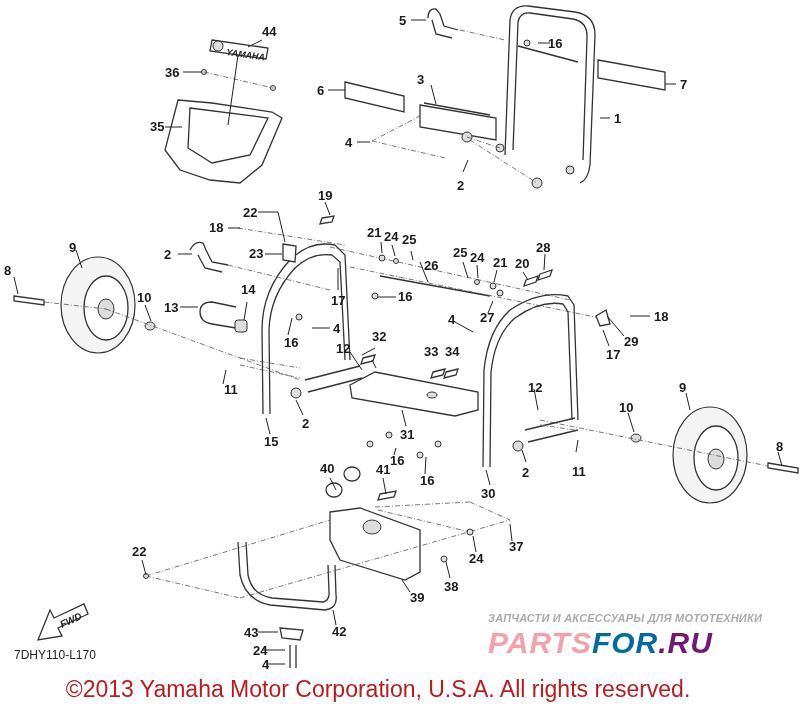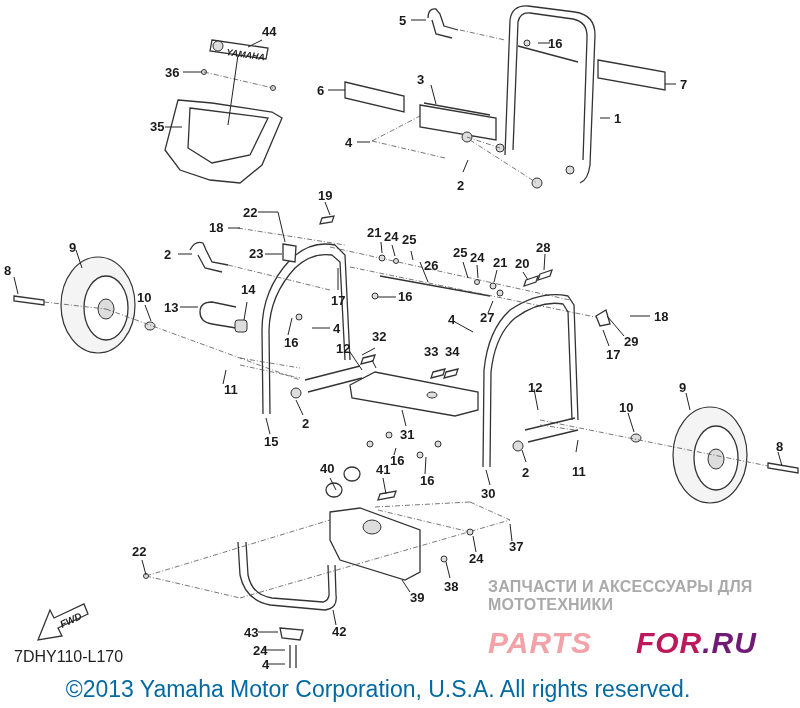--- a/index.html
+++ b/index.html
@@ -5,26 +5,26 @@
   html, body { margin: 0; padding: 0; background: #ffffff; }
   body { width: 800px; height: 708px; position: relative; overflow: hidden; font-family: "Liberation Sans", sans-serif; }
   #diagram { position: absolute; left: 0; top: 0; width: 800px; height: 708px; }
   .callout { font-family: "Liberation Sans", sans-serif; font-weight: bold; font-size: 13px; fill: #1a1a1a; }
   .leader { stroke: #222; stroke-width: 1; fill: none; }
   .dash { stroke: #555; stroke-width: 0.8; stroke-dasharray: 5 2 1 2; fill: none; }
   .part { stroke: #333; stroke-width: 1.3; fill: #fff; }
   .tube { stroke: #333; stroke-width: 1.3; fill: none; }
   .tire { stroke: #333; stroke-width: 1.2; fill: #f4f4f4; }
   .small { stroke: #333; stroke-width: 1; fill: #ddd; }
-  #code-label { position: absolute; left: 14px; top: 648px; font-size: 16px; color: #222; font-family: "Liberation Sans", sans-serif; }
-  #copyright { position: absolute; left: 0; width: 756px; top: 676px; text-align: center; font-size: 23px; color: #0369a1; font-family: "Liberation Sans", sans-serif; }
-  #wm-top { position: absolute; left: 488px; top: 578px; font-size: 16px; font-weight: bold; color: #aaaaaa; letter-spacing: 0.2px; font-family: "Liberation Sans", sans-serif; }
+  #code-label { position: absolute; left: 14px; top: 648px; font-size: 12px; color: #222; font-family: "Liberation Sans", sans-serif; }
+  #copyright { position: absolute; left: 0; width: 756px; top: 676px; text-align: center; font-size: 23px; color: #b91c1c; font-family: "Liberation Sans", sans-serif; }
+  #wm-top { position: absolute; left: 488px; top: 612px; font-size: 11px; font-weight: bold; color: #aaaaaa; letter-spacing: 0.2px; font-family: "Liberation Sans", sans-serif; font-style: italic; }
   #wm-brand { position: absolute; left: 488px; top: 626px; font-size: 30px; font-weight: bold; font-style: italic; letter-spacing: 1px; font-family: "Liberation Sans", sans-serif; }
   #wm-brand .a { color: #f3a2a8; text-align: right; }
-  #wm-brand .b { color: #be185d; margin-left: 44px; }
+  #wm-brand .b { color: #0369a1; }
   #wm-brand .c { color: #701a75; }
 </style>
 </head>
 <body>
 
 <svg id="diagram" viewBox="0 0 800 708" xmlns="http://www.w3.org/2000/svg">
 
   <g>
     <path class="tube" d="M505,155 L510,20 Q512,5 528,6 L575,12 Q595,15 595,35 L590,165 Q588,180 580,183"></path>
     <path class="tube" d="M513,150 L518,22 Q520,12 530,13 L573,19 Q588,22 587,38 L583,160"></path>

